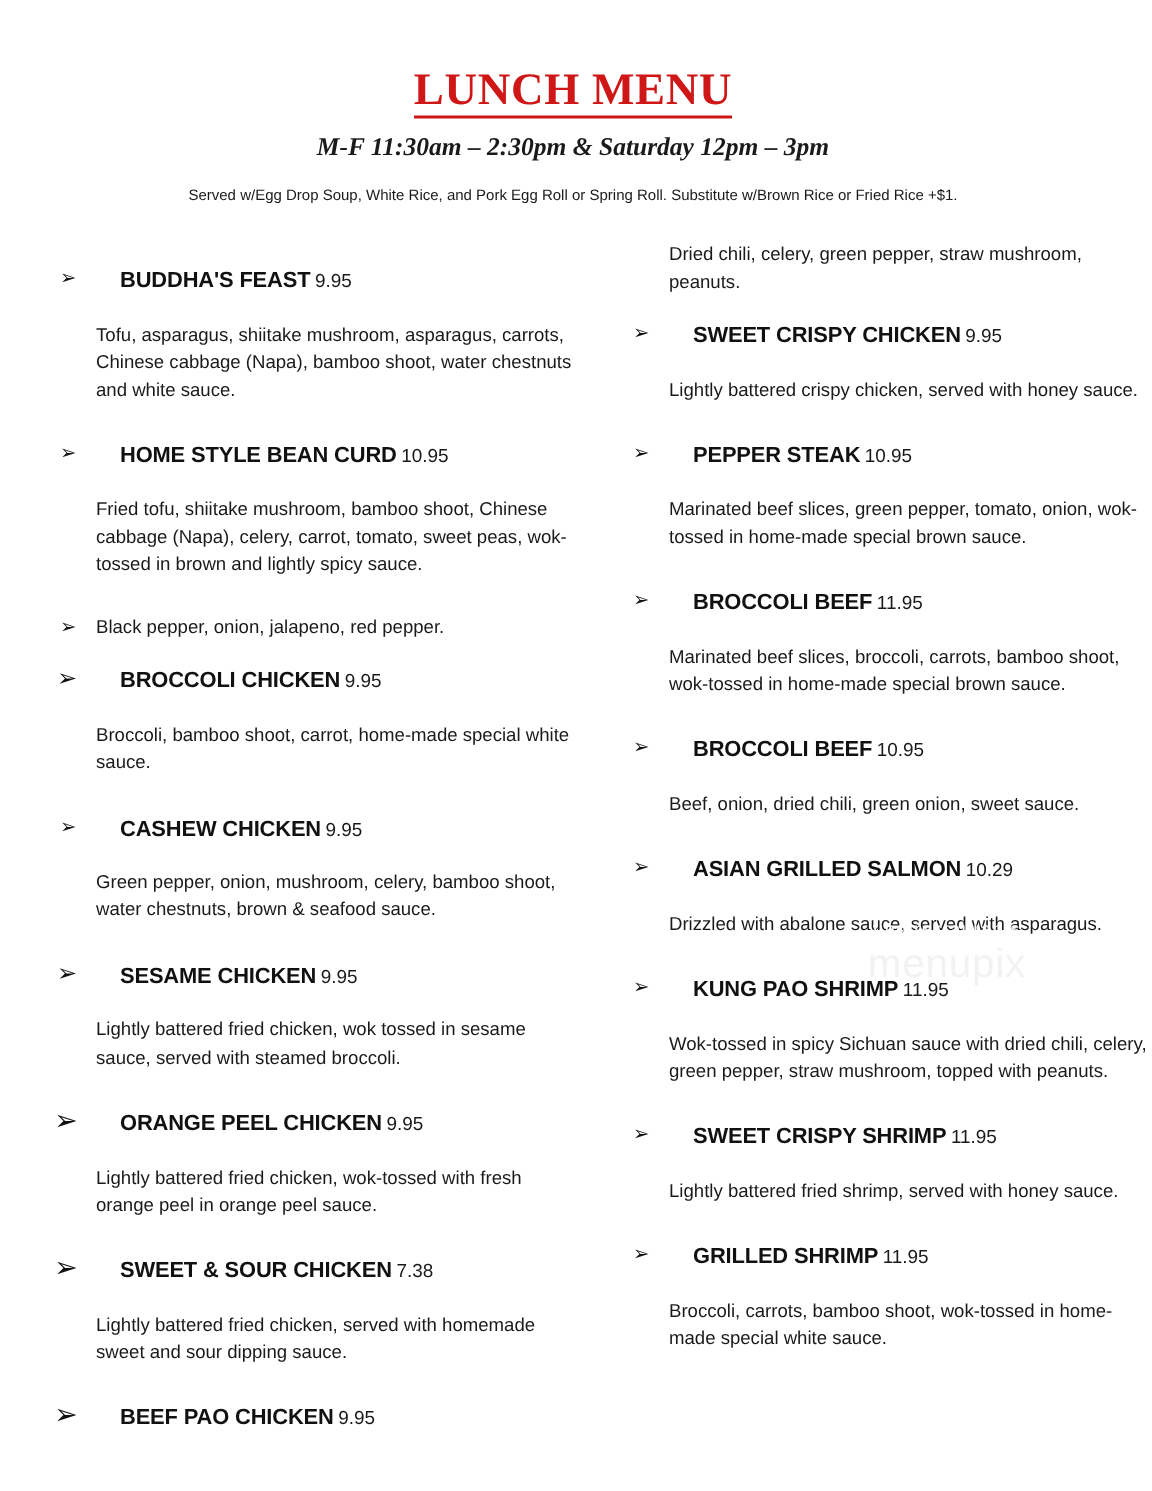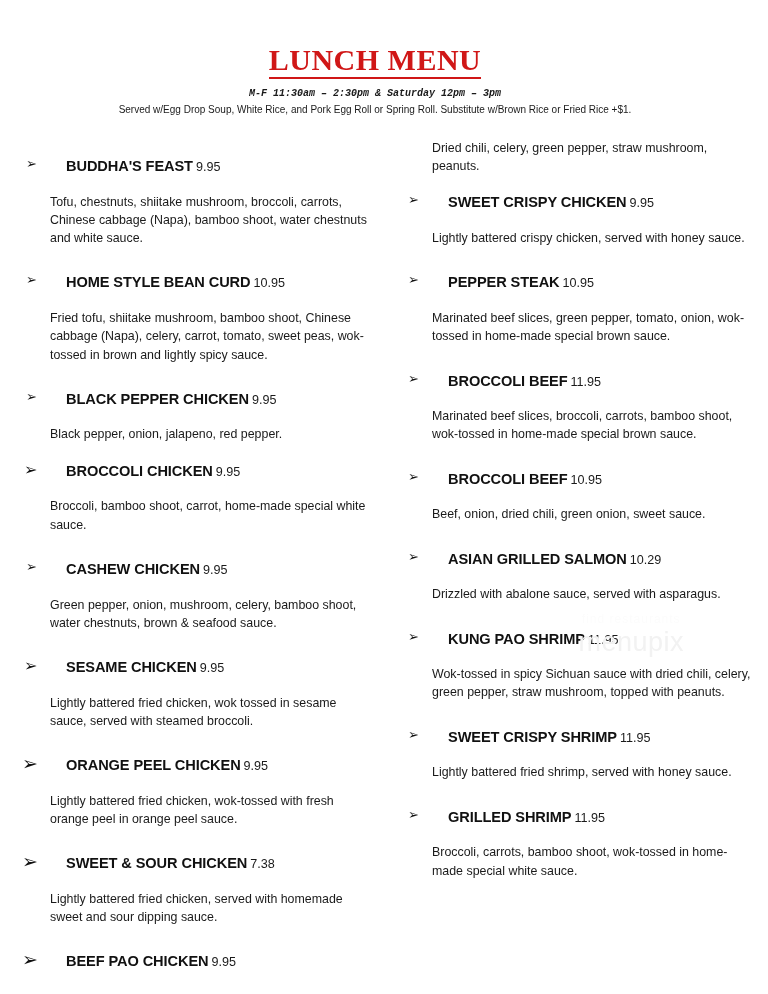--- a/index.html
+++ b/index.html
@@ -14,47 +14,47 @@
     overflow: hidden;
     font-family: "Liberation Sans", sans-serif;
     color: #1a1a1a;
   }
 
   .page {
     position: relative;
     width: 768px;
     height: 718px;
     box-sizing: border-box;
-    padding: 44px 34px 0 16px;
+    padding: 44px 34px 0 30px;
   }
 
   
   .header {
     text-align: center;
     margin-bottom: 22px;
   }
   .menu-title {
     font-family: "Liberation Serif", serif;
     font-weight: bold;
     font-size: 30px;
     letter-spacing: 0.5px;
     color: #d01717;
     margin: 0 0 4px 0;
     line-height: 1.06;
     display: inline-block;
     border-bottom: 2px solid #d01717;
     padding-bottom: 1px;
   }
   .hours {
-    font-family: Liberation Mono, monospace;
+    font-family: Liberation Serif, serif;
     font-style: italic;
     font-weight: bold;
-    font-size: 10px;
-    color: #1a1a1a;
-    margin: 5px 0 3px 0;
+    font-size: 17px;
+    color: #1a1a1a;
+    margin: 5px 0 16px 0;
     line-height: 1.2;
   }
   .served-line {
     font-size: 10px;
     color: #1a1a1a;
     line-height: 1.42;
     margin: 0;
     white-space: nowrap;
   }
 
@@ -169,36 +169,33 @@
 
   <div class="columns">
 
     <div class="col col-left">
 
       <div class="item gap-large">
         <span class="bullet">➢</span>
         <p class="item-head">
           <span class="item-name">BUDDHA'S FEAST</span><span class="item-price">9.95</span>
         </p>
-        <p class="item-desc">Tofu, chestnuts, shiitake mushroom, broccoli, carrots, Chinese cabbage (Napa), bamboo shoot, water chestnuts and white sauce.</p>
+        <p class="item-desc">Tofu, asparagus, shiitake mushroom, asparagus, carrots, Chinese cabbage (Napa), bamboo shoot, water chestnuts and white sauce.</p>
       </div>
 
       <div class="item gap-large">
         <span class="bullet">➢</span>
         <p class="item-head">
           <span class="item-name">HOME STYLE BEAN CURD</span><span class="item-price">10.95</span>
         </p>
         <p class="item-desc">Fried tofu, shiitake mushroom, bamboo shoot, Chinese cabbage (Napa), celery, carrot, tomato, sweet peas, wok-tossed in brown and lightly spicy sauce.</p>
       </div>
 
       <div class="item tight">
         <span class="bullet">➢</span>
-        <p class="item-head">
-          <span class="item-name">BLACK PEPPER CHICKEN</span><span class="item-price">9.95</span>
-        </p>
         <p class="item-desc">Black pepper, onion, jalapeno, red pepper.</p>
       </div>
 
       <div class="item gap-large">
         <span class="bullet mid">➢</span>
         <p class="item-head">
           <span class="item-name">BROCCOLI CHICKEN</span><span class="item-price">9.95</span>
         </p>
         <p class="item-desc">Broccoli, bamboo shoot, carrot, home-made special white sauce.</p>
       </div>

